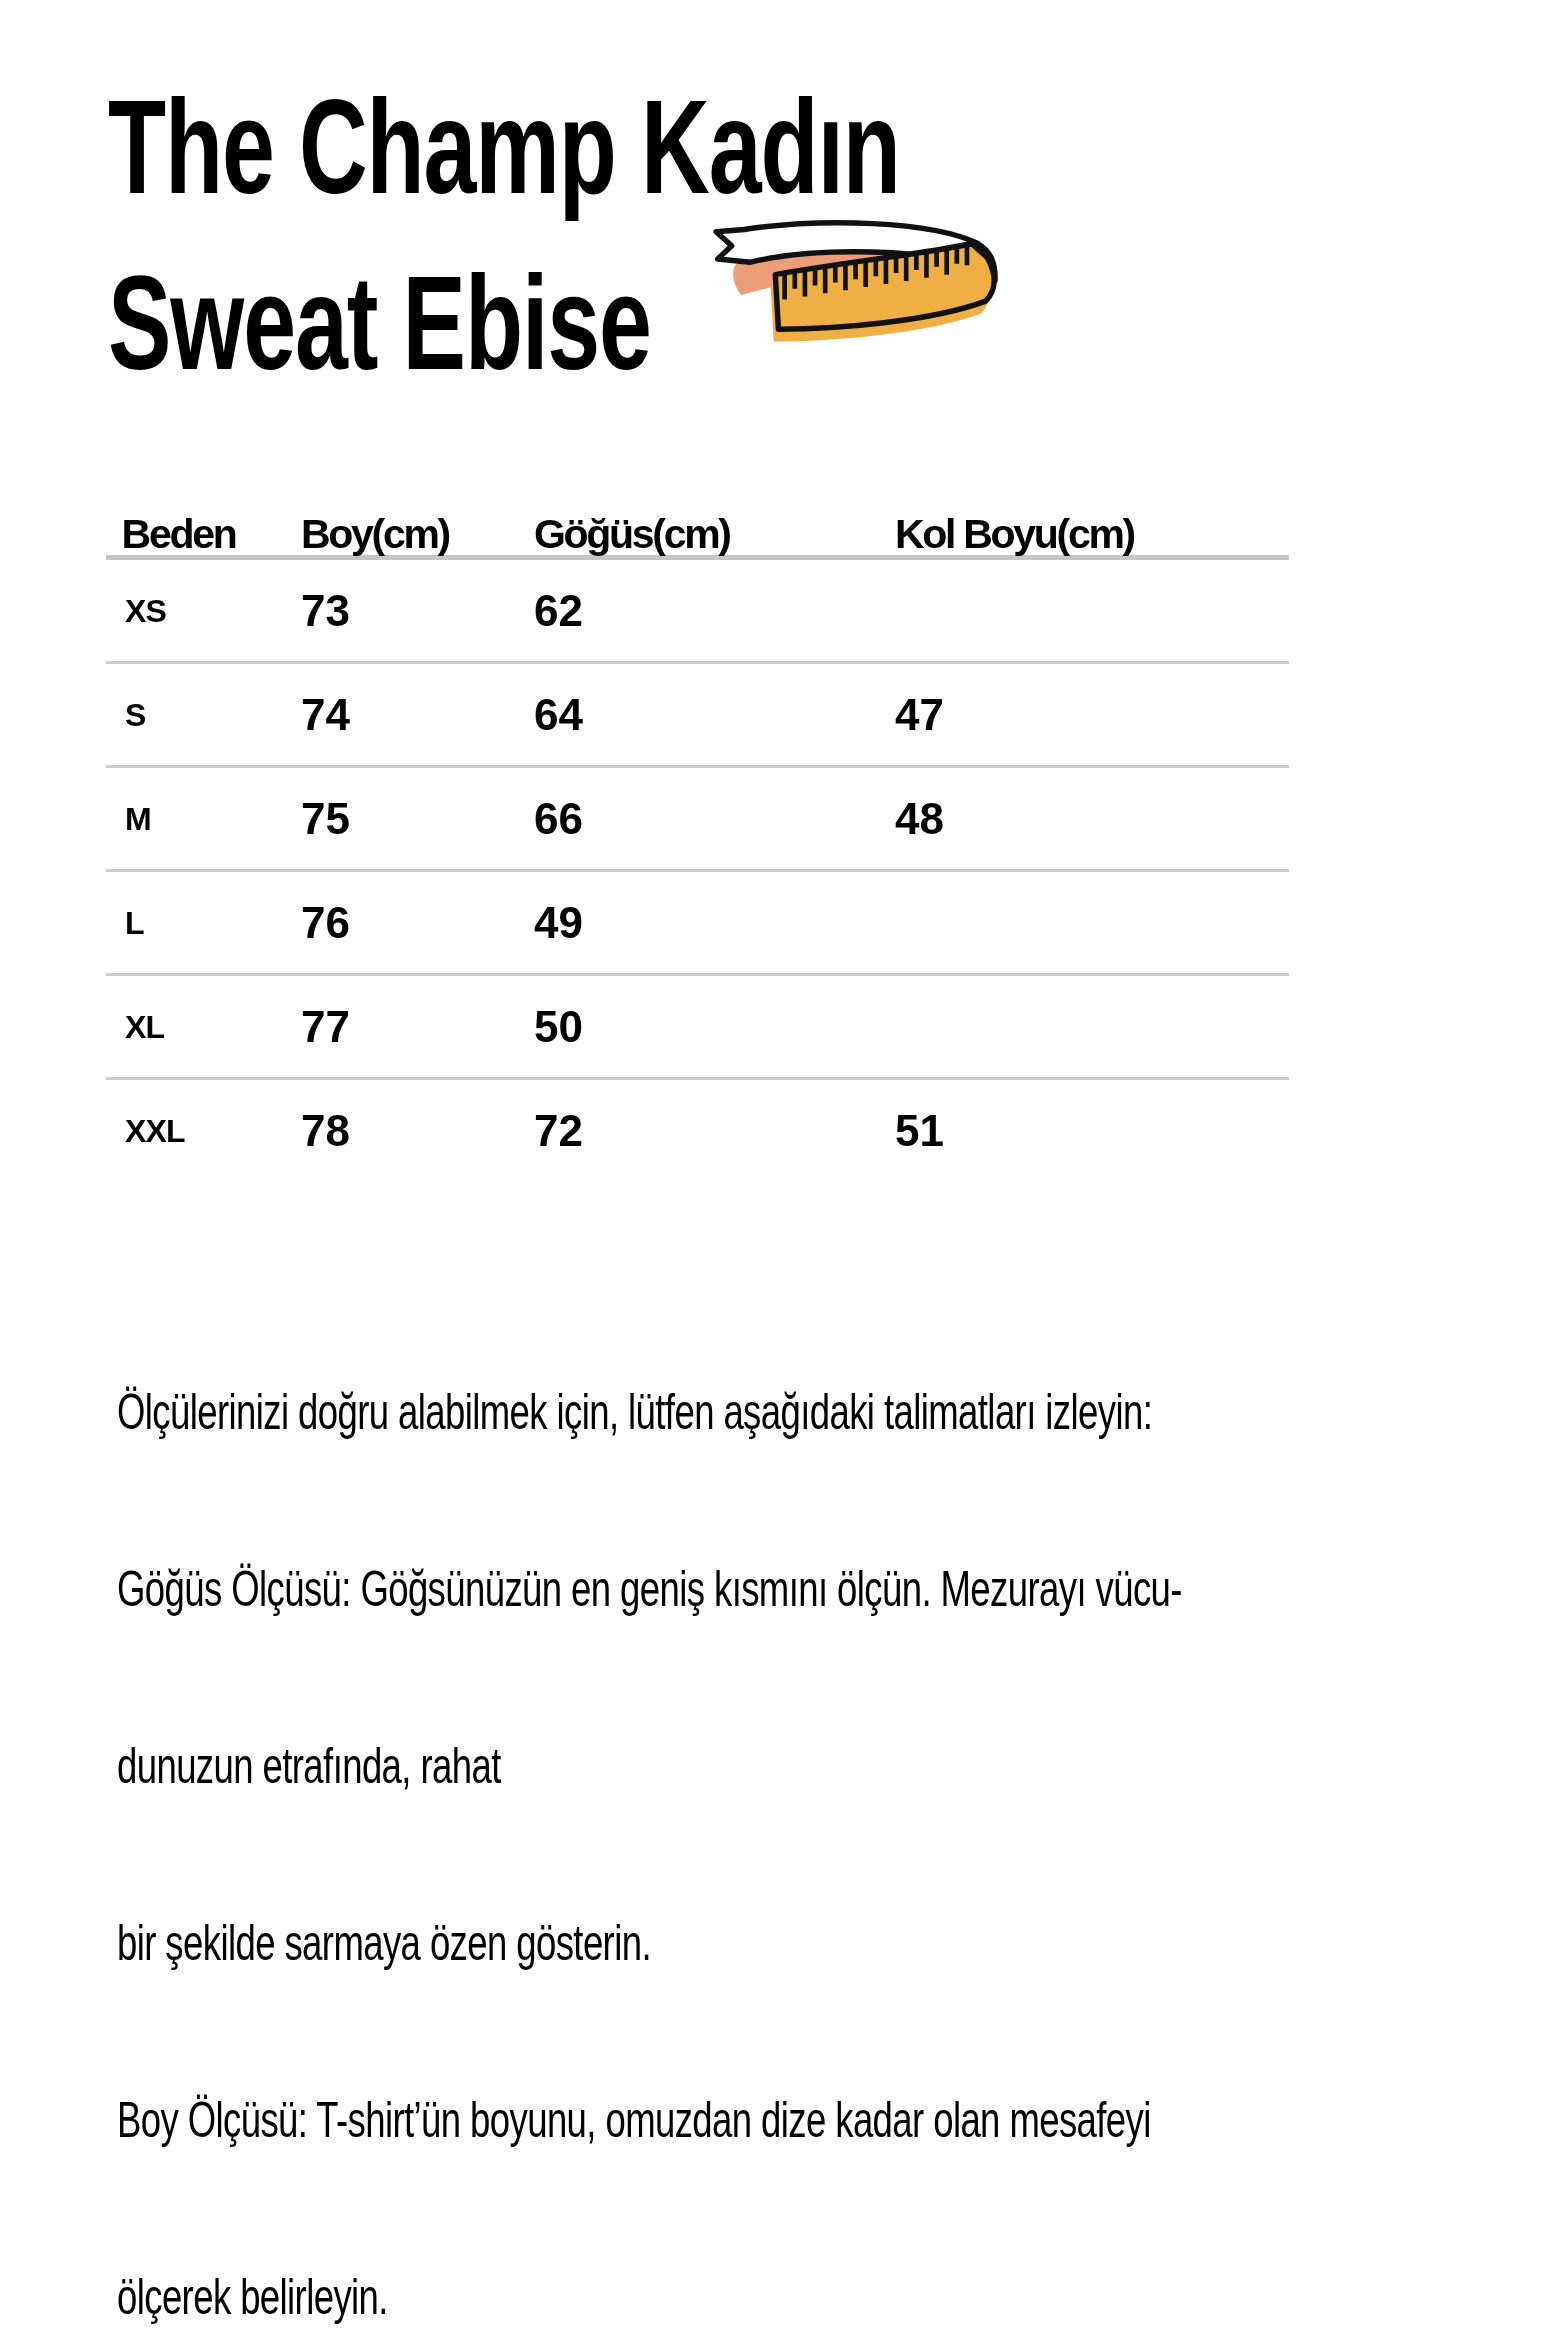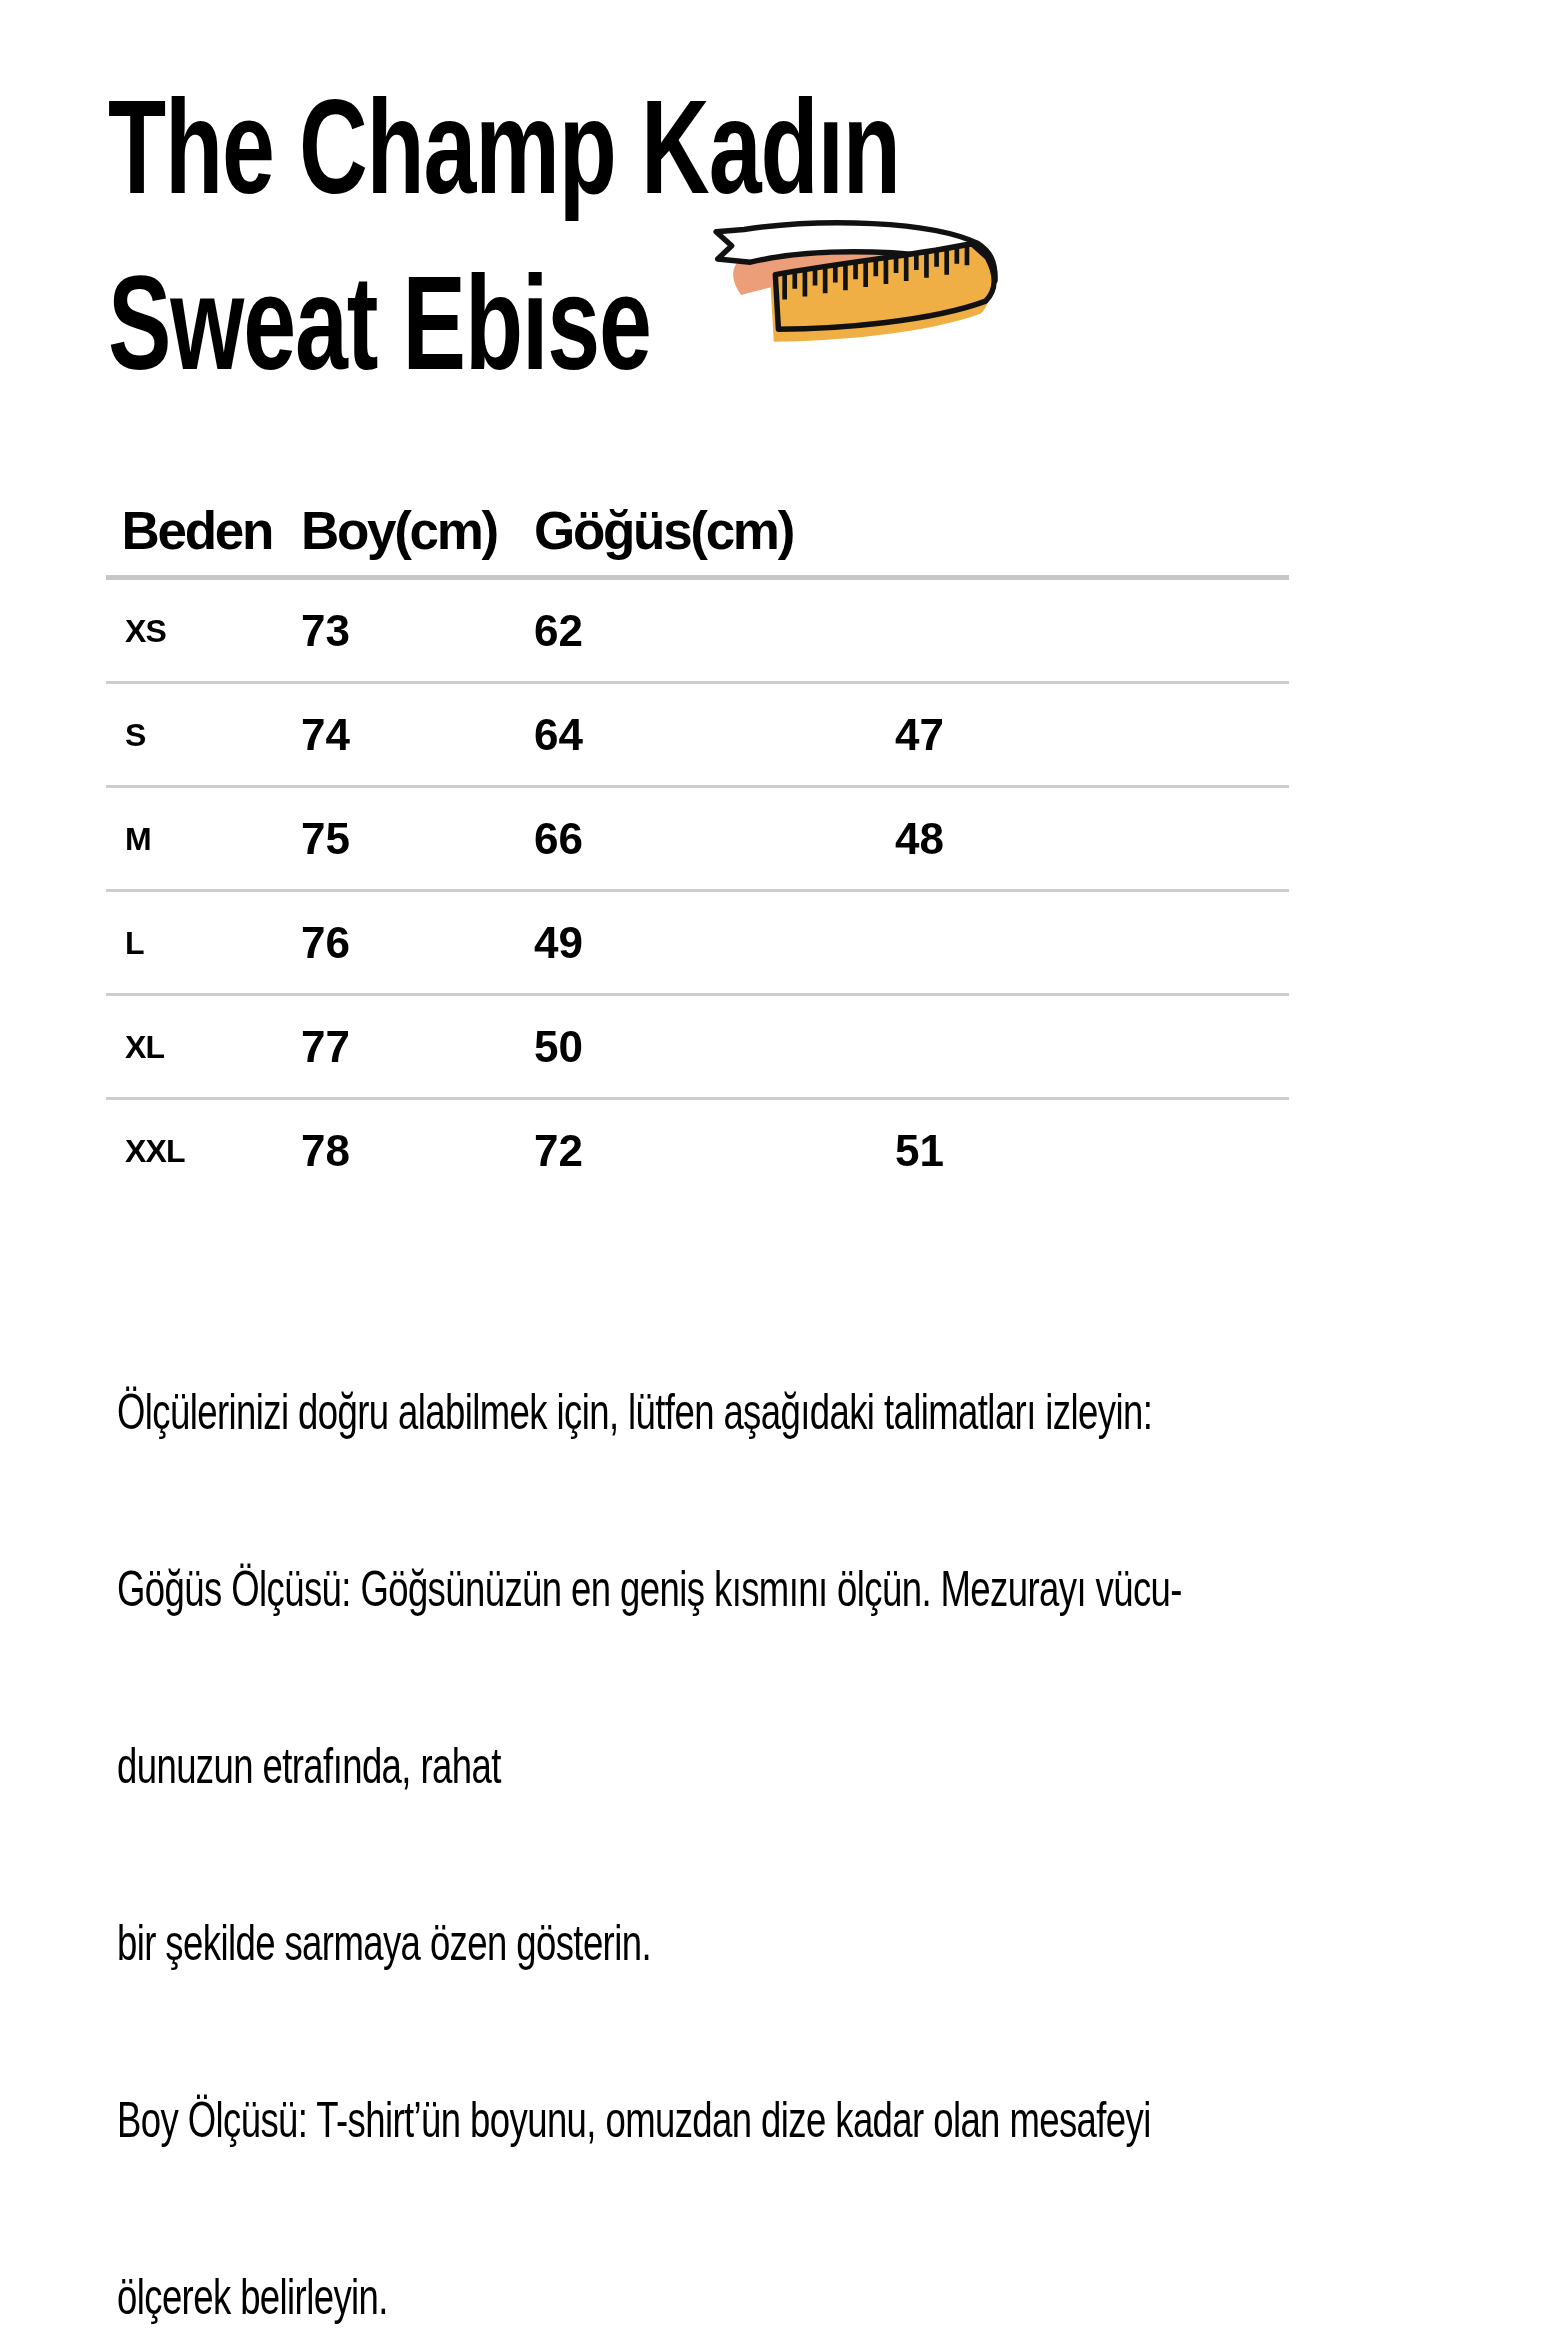--- a/index.html
+++ b/index.html
@@ -49,23 +49,23 @@
     grid-template-columns: 195px 233px 361px 365px 29px;
     align-items: center;
     height: 101px;
     border-bottom: 3.9px solid #cccccc;
   }
   .trow:last-child { border-bottom: none; }
   .thead {
     height: 51px;
     align-items: end;
     border-bottom: 5.5px solid #c6c6c6;
-    font-size: 53px;
+    font-size: 41px;
     letter-spacing: -2.3px;
-    padding-bottom: 20px;
+    padding-bottom: 0;
     line-height: 1;
   }
   .thead > div { line-height: 1; }
   .trow > div { line-height: 1; }
   .tcell-size { text-align: left; padding-left: 19px; font-size: 32px; letter-spacing: -0.8px; }
   .tcell-num  { text-align: left; font-size: 44px; }
   .hc1 { text-align: left; padding-left: 15.6px; }
   .hc2, .hc3, .hc4 { }
 
   
@@ -109,20 +109,21 @@
              C 290 134, 170 144, 94 144 Z" fill="#F0AF45" stroke="#111111" stroke-width="7" stroke-linejoin="round"></path>
 
     <path d="M102 72v34M115 70v22M128 68v34M141 66v22M154 64v34M167 62v22M180 60v34M193 58v22M206 56v34M219 54v22M232 52v34M245 50v22M258 48v34M271 46v22M284 44v34M297 42v22M310 40v34M323 38v22M336 36v26" fill="none" stroke="#111111" stroke-width="6"></path>
   </svg>
 
   <section class="size-table">
     <div class="trow thead">
       <div class="hc1">Beden</div>
       <div class="hc2">Boy(cm)</div>
       <div class="hc3">Göğüs(cm)</div>
+      <div class="hc4">Kol Boyu(cm)</div>
       <div></div>
     </div>
 
     <div class="trow">
       <div class="tcell-size">XS</div>
       <div class="tcell-num">73</div>
       <div class="tcell-num">62</div>
       <div></div>
     </div>
 

